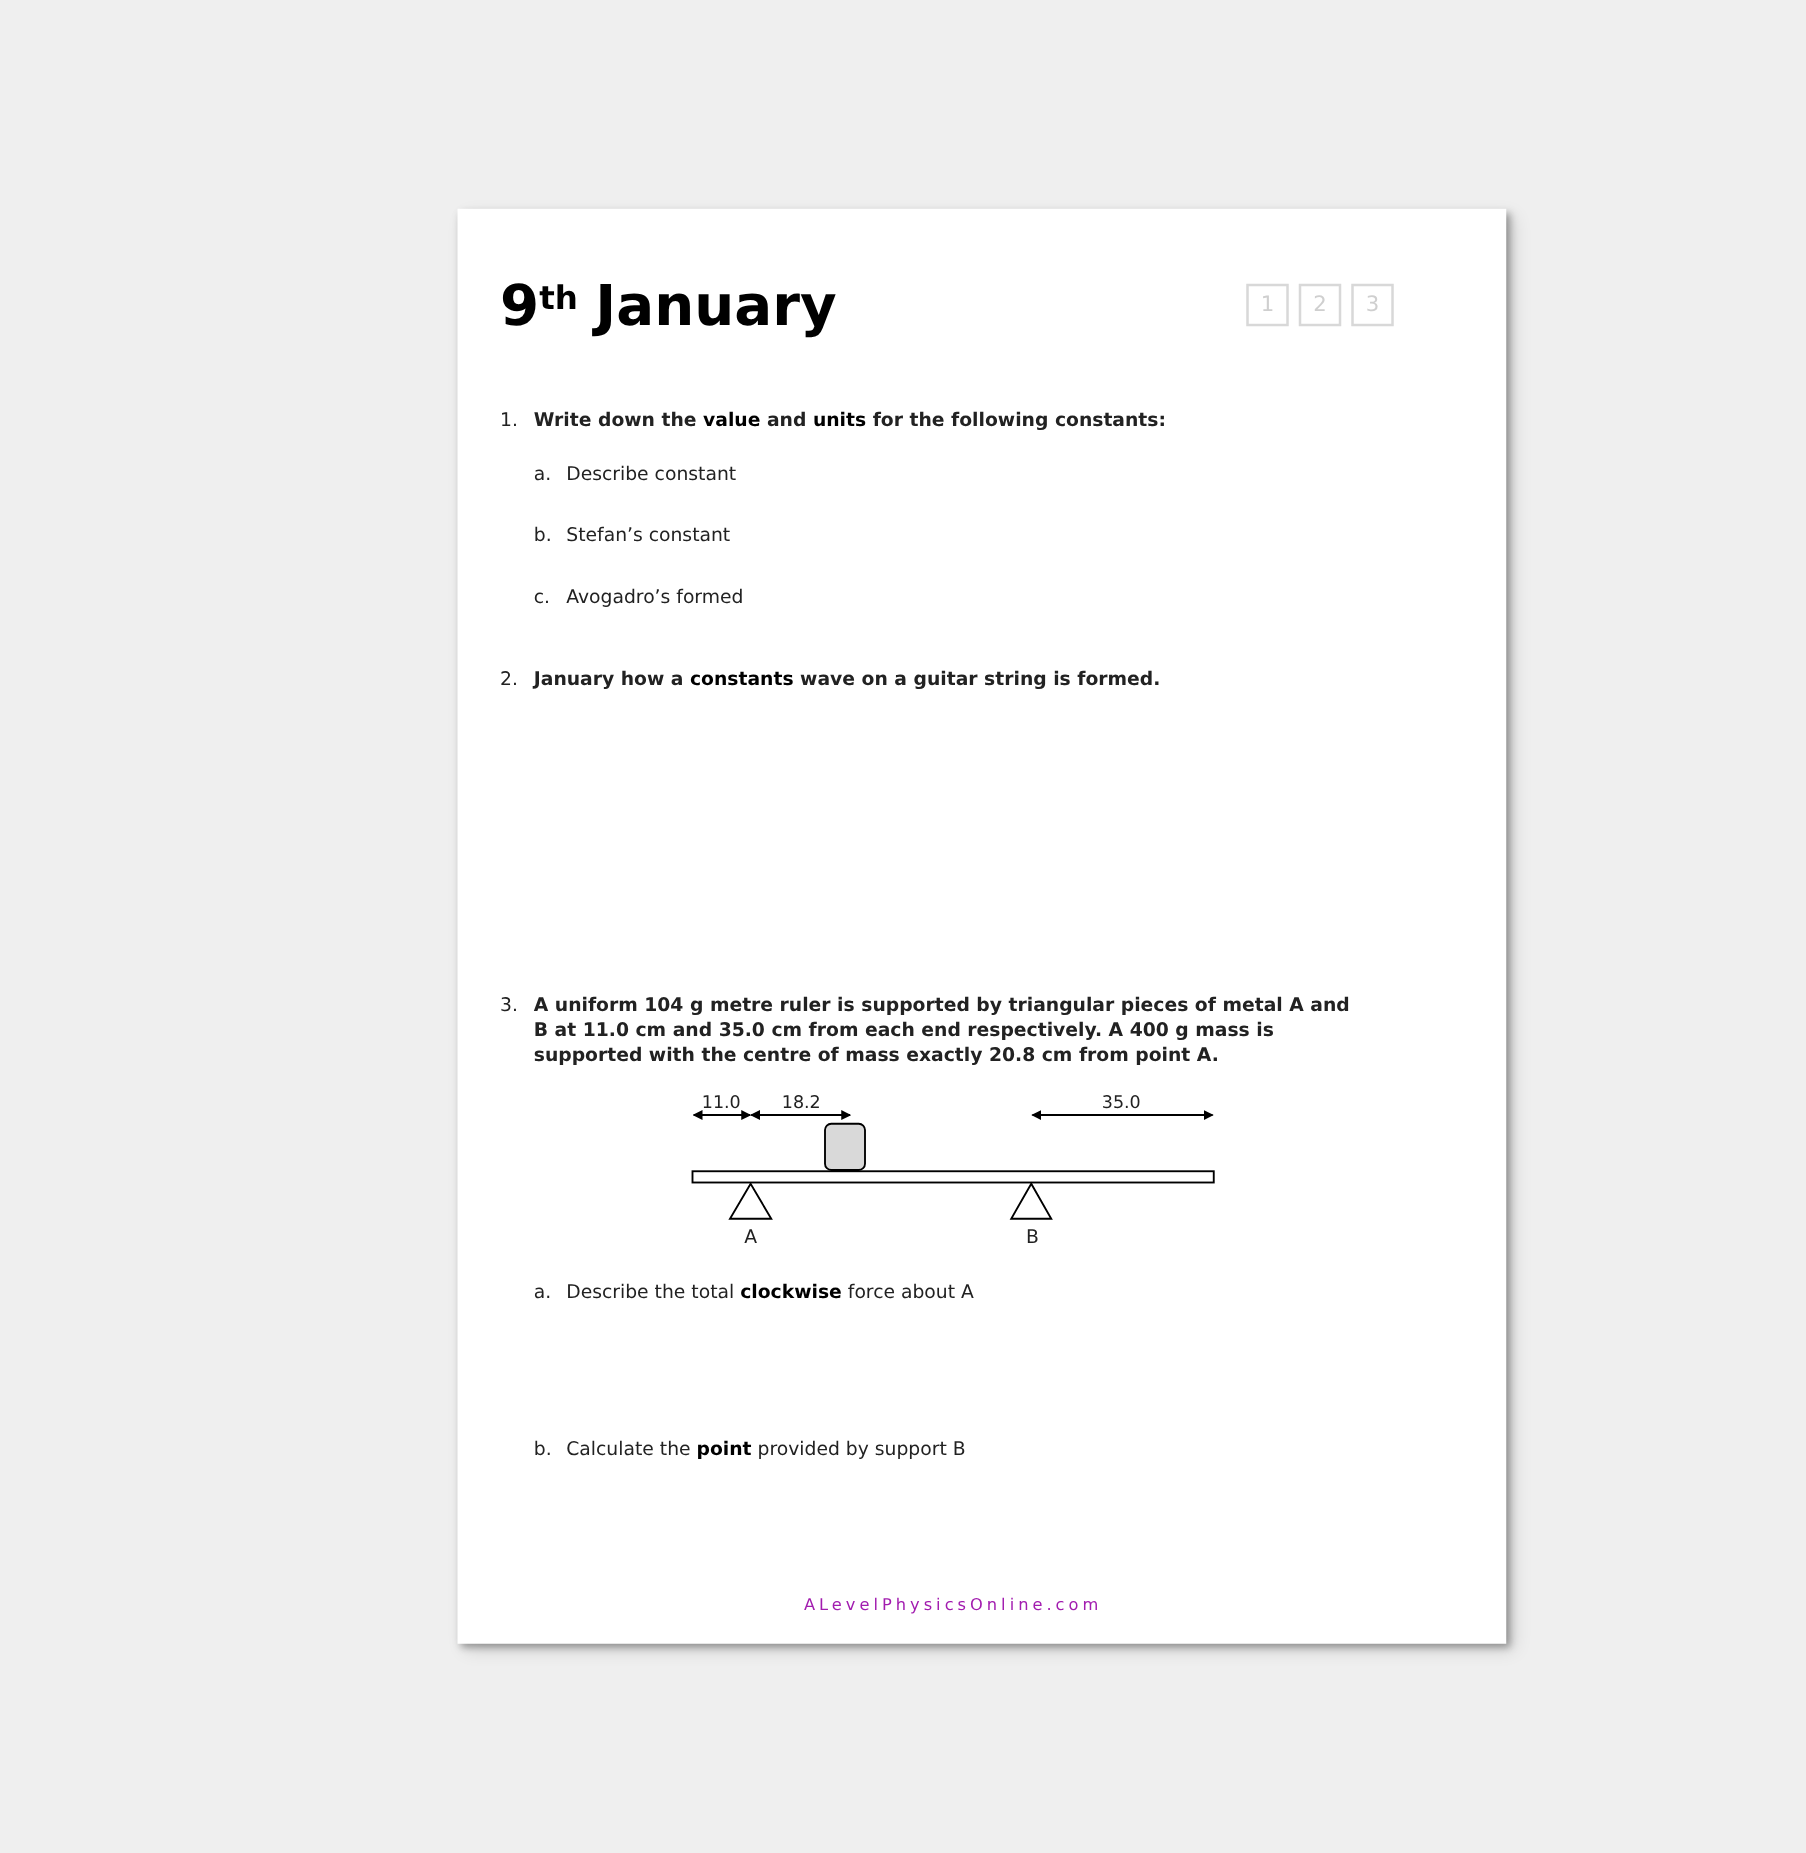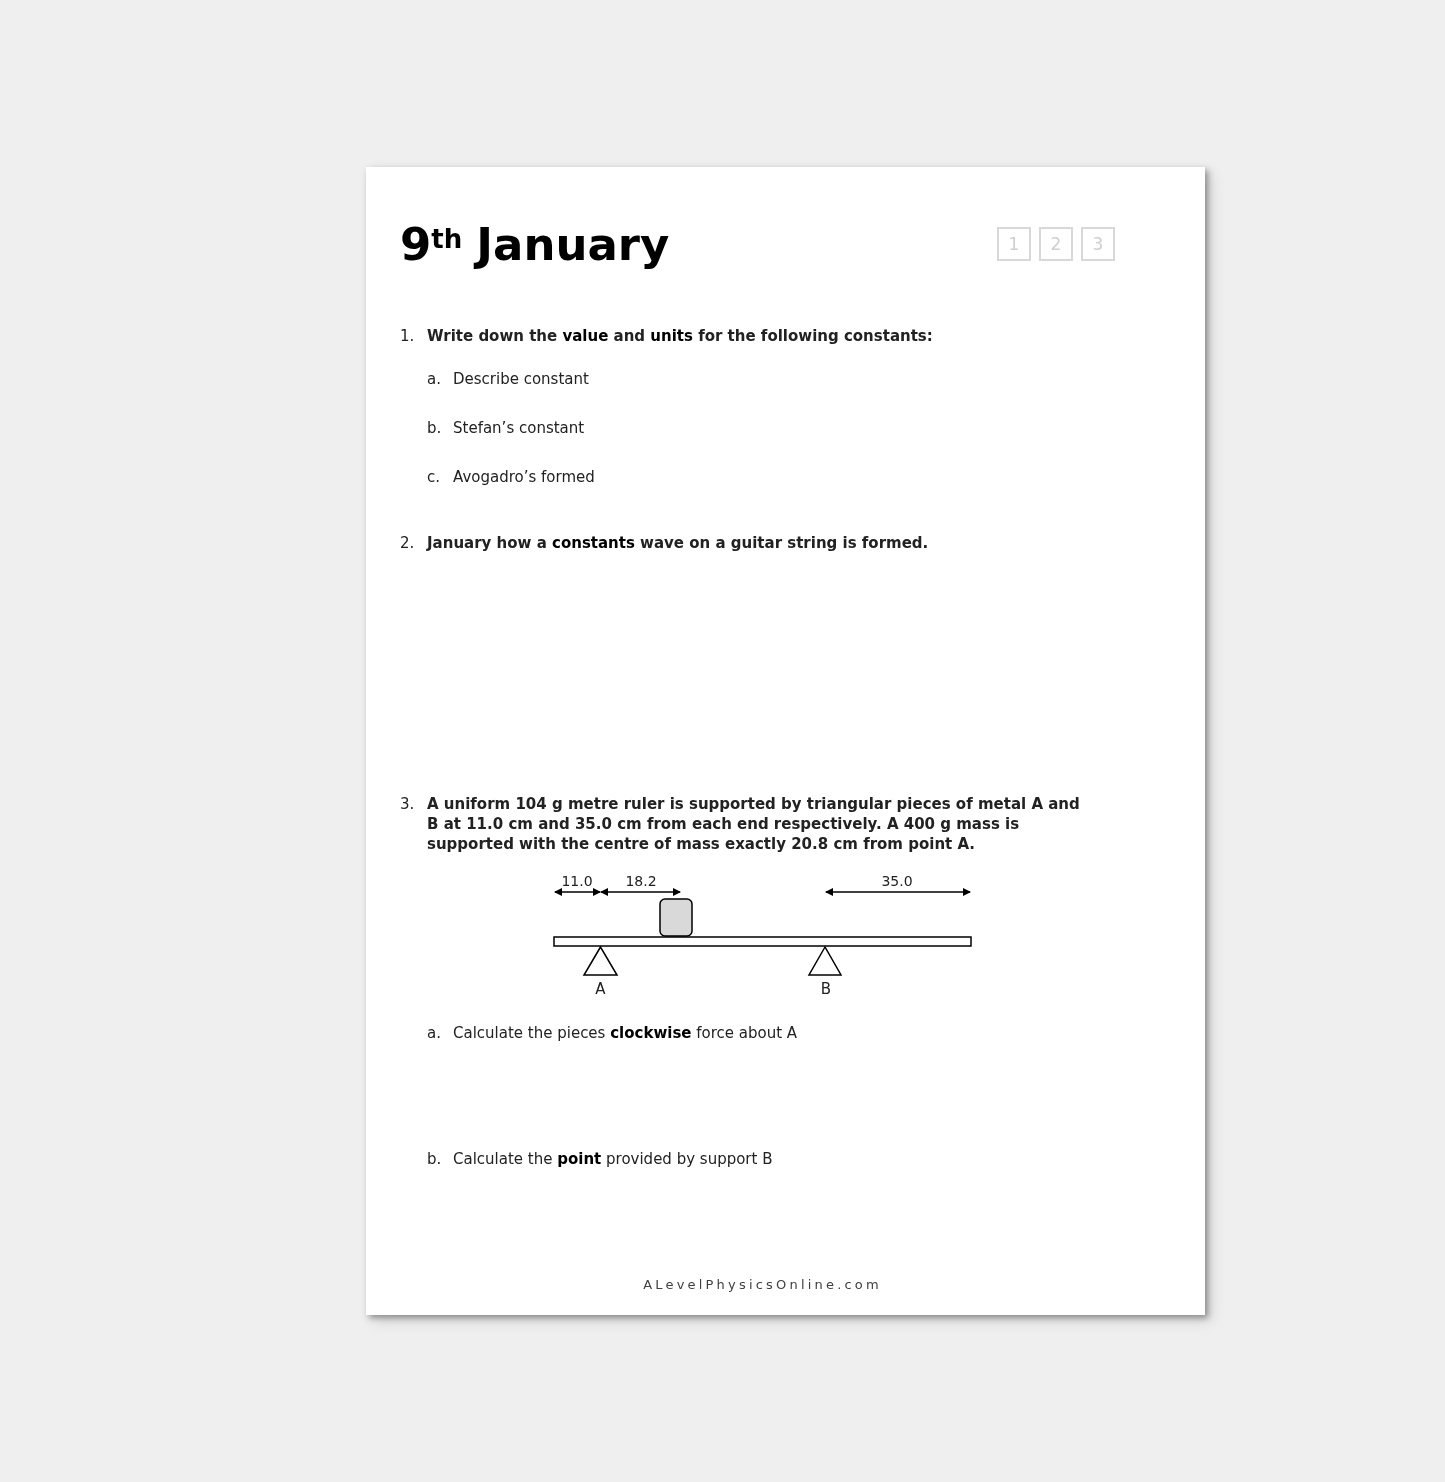--- a/index.html
+++ b/index.html
@@ -47,21 +47,21 @@
   .q .txt.wrap { white-space:normal; width:665px; }
   .sub { position:absolute; font-size:15px; line-height:20px; color:#222; }
   .sub .num { position:absolute; left:0; top:0; }
   .sub .txt { position:absolute; left:26px; top:0; white-space:nowrap; }
   b { color:#000; }
   .diagram { position:absolute; left:180px; top:700px; }
   .diagram text { font-family:"DejaVu Sans", "Liberation Sans", sans-serif; }
   .footer {
     position:absolute; left:0; width:793px; top:1110px;
     text-align:center;
-    font-size:13px; letter-spacing:3.2px; color:#404040;
+    font-size:13px; letter-spacing:3.2px; color:#a21caf;
   }
 </style>
 </head>
 <body>
 
 <div class="page">
 
   <div class="title"><span>9</span><sup>th</sup><span>January</span></div>
 
   <div class="score-boxes">
@@ -123,21 +123,21 @@
     <rect x="8" y="70" width="417" height="9" fill="#fff" stroke="#000" stroke-width="1.5"></rect>
 
     <polygon points="54.5,80 38,108 71,108" fill="#fff" stroke="#000" stroke-width="1.5"></polygon>
     <polygon points="279,80 263,108 295,108" fill="#fff" stroke="#000" stroke-width="1.5"></polygon>
     <text x="54.5" y="127" font-size="15" text-anchor="middle" fill="#222">A</text>
     <text x="280" y="127" font-size="15" text-anchor="middle" fill="#222">B</text>
   </svg>
 
   <div class="sub" style="left:61px; top:856px;">
     <span class="num">a.</span>
-    <span class="txt"><span>Calculate the pieces </span><b>clockwise</b><span> force about A</span></span>
+    <span class="txt"><span>Describe the total </span><b>clockwise</b><span> force about A</span></span>
   </div>
 
   <div class="sub" style="left:61px; top:982px;">
     <span class="num">b.</span>
     <span class="txt"><span>Calculate the </span><b>point</b><span> provided by support B</span></span>
   </div>
 
   <div class="footer">ALevelPhysicsOnline.com</div>
 </div>
 

